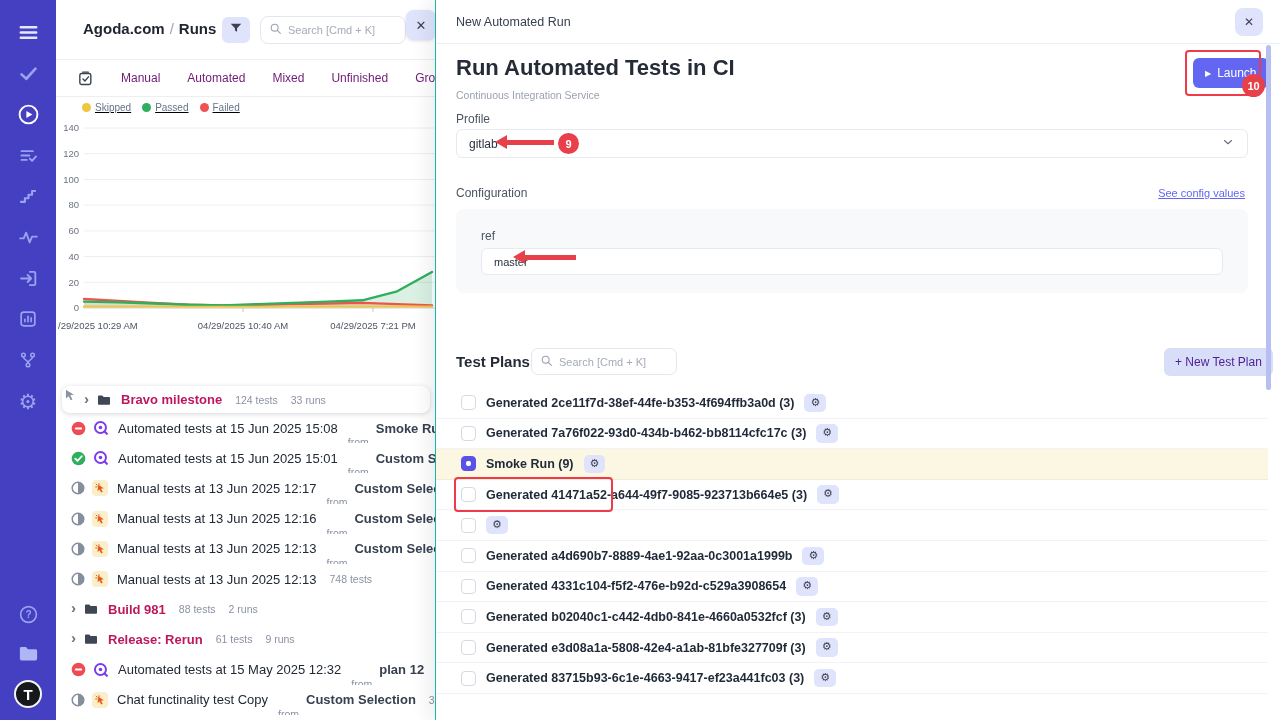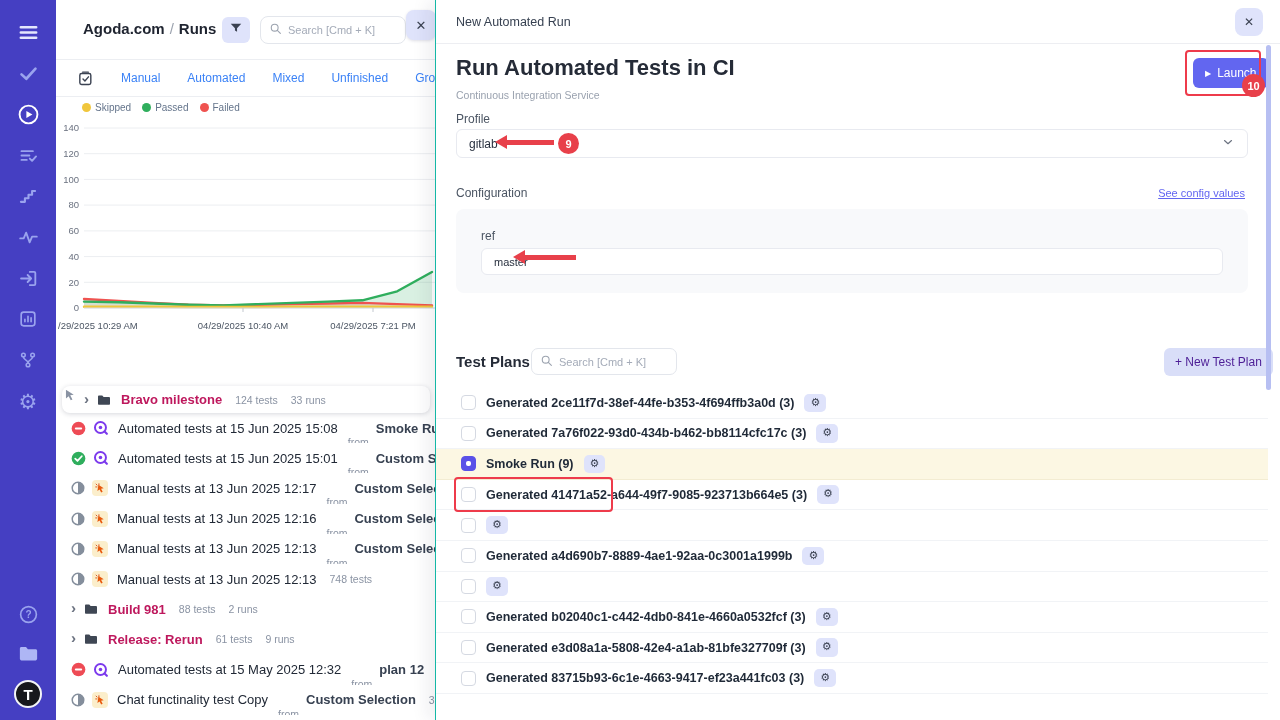--- a/index.html
+++ b/index.html
@@ -24,24 +24,24 @@
   .breadcrumb b { font-weight:700; }
   .breadcrumb .sep { color:#9ca3af; font-weight:400; padding:0 5px; }
   .icon-btn { position:absolute; background:#dfe3fb; border-radius:6px; display:flex; align-items:center; justify-content:center; cursor:pointer; }
   .filter-btn { left:166px; top:17px; width:28px; height:26px; }
   .lp-search { position:absolute; left:204px; top:16px; width:146px; height:28px; border:1px solid #e3e6ec; border-radius:8px; background:#fff; display:flex; align-items:center; padding:0 8px; gap:6px; }
   .lp-search input, .tp-search input { border:none; outline:none; font-size:11px; color:#374151; width:100%; background:transparent; font-family:inherit; }
   .lp-search input::placeholder, .tp-search input::placeholder { color:#a4abb8; }
   .panel-close { left:350px; top:10px; width:30px; height:30px; border-radius:8px; font-size:13px; color:#3b4252; font-weight:700; z-index:6; box-shadow:0 1px 3px rgba(40,40,90,.15); }
 
   .lp-tabs { position:relative; height:37px; border-bottom:1px solid #eceef2; display:flex; align-items:center; padding-left:21px; gap:27px; }
-  .lp-tab { font-size:12px; color:#3b82f6; font-weight:500; cursor:pointer; white-space:nowrap; }
+  .lp-tab { font-size:12px; color:#701a75; font-weight:500; cursor:pointer; white-space:nowrap; }
   .tabs-ico { width:17px; height:17px; color:#3b4252; }
 
-  .legend { position:absolute; left:26px; top:102px; display:flex; gap:11px; align-items:center; }
+  .legend { position:absolute; left:26px; top:102px; display:flex; gap:11px; align-items:center;text-decoration:underline; }
   .legend-item { display:flex; align-items:center; gap:4px; font-size:10px; color:#64748b; }
   .legend-dot { width:9px; height:9px; border-radius:50%; }
 
   .chart-wrap { position:absolute; left:0; top:116px; width:379px; height:225px; }
 
   .runs-list { position:absolute; left:0; top:386px; width:379px; }
   .run-row { height:30.2px; display:flex; align-items:center; padding-left:15px; gap:7px; white-space:nowrap; overflow:hidden; cursor:pointer; position:relative; }
   .run-row.card { background:#fff; border-radius:8px; margin:0 5px 0 6px; box-shadow:0 1px 5px rgba(30,35,60,.18); height:27px; padding-left:12px; }
   .cursor-ico { position:absolute; left:2px; top:2px; }
   .run-row.card .chev { margin-left:10px; }
@@ -516,20 +516,21 @@
           <span class="tp-chk"></span>
           <span class="gear-chip">⚙</span>
         </div>
         <div class="tp-row">
           <span class="tp-chk"></span>
           <span class="tp-label">Generated a4d690b7-8889-4ae1-92aa-0c3001a1999b</span>
           <span class="gear-chip">⚙</span>
         </div>
         <div class="tp-row">
           <span class="tp-chk"></span>
+          <span class="tp-label">Generated 4331c104-f5f2-476e-b92d-c529a3908654</span>
           <span class="gear-chip">⚙</span>
         </div>
         <div class="tp-row">
           <span class="tp-chk"></span>
           <span class="tp-label">Generated b02040c1-c442-4db0-841e-4660a0532fcf (3)</span>
           <span class="gear-chip">⚙</span>
         </div>
         <div class="tp-row">
           <span class="tp-chk"></span>
           <span class="tp-label">Generated e3d08a1a-5808-42e4-a1ab-81bfe327709f (3)</span>

